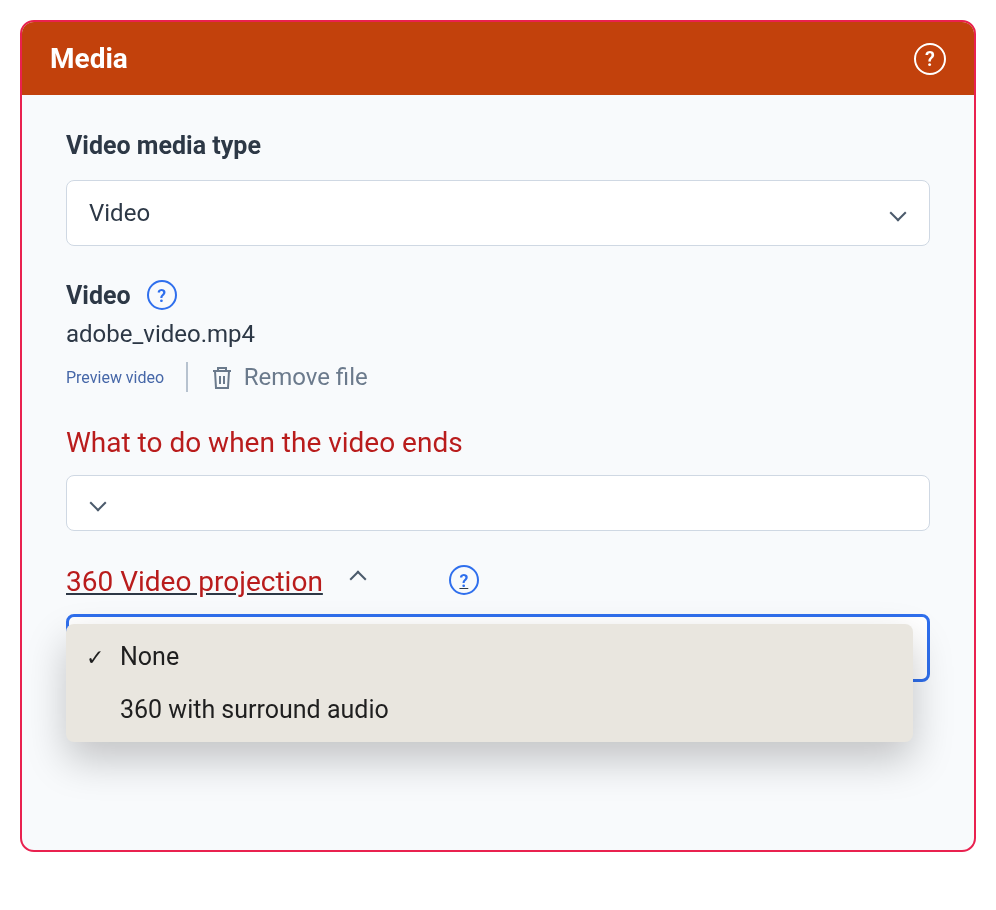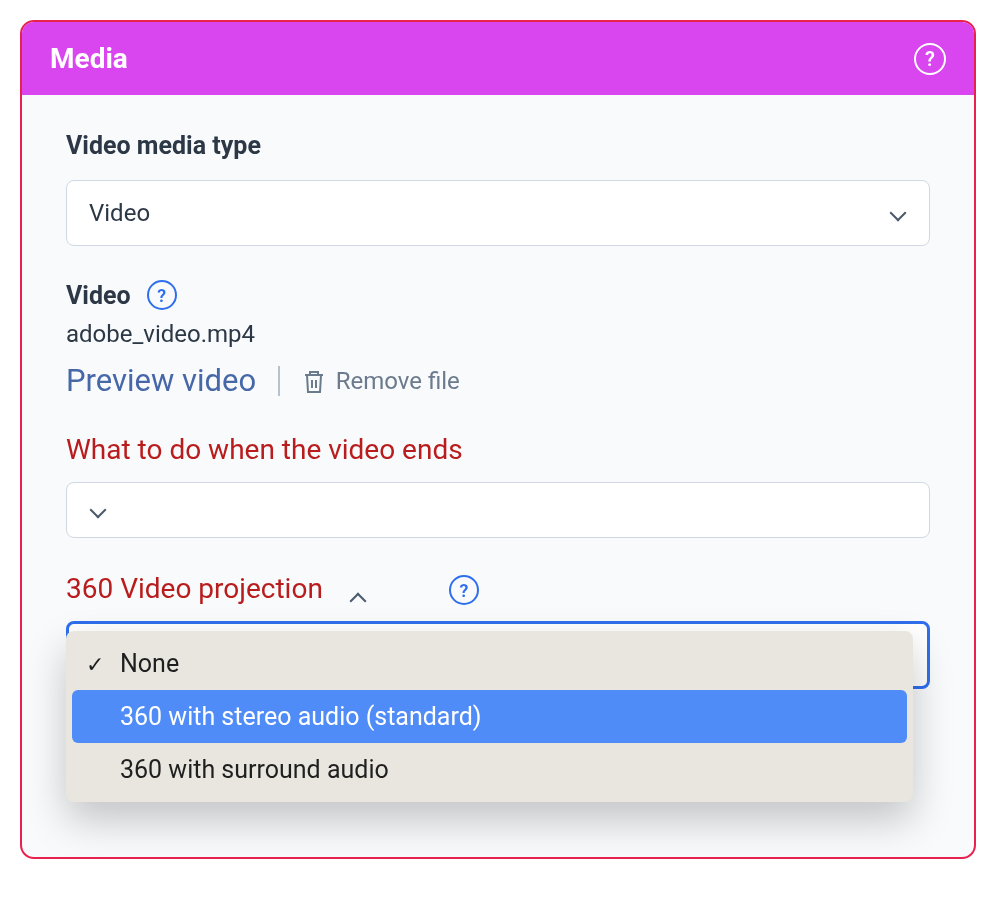--- a/index.html
+++ b/index.html
@@ -14,21 +14,21 @@
   .panel {
     width: 956px;
     margin: 0 auto;
     border: 2px solid #e9214f;
     border-radius: 14px;
     background: #f8fafc;
     overflow: hidden;
     position: relative;
   }
   .panel-header {
-    background: #d946ef;
+    background: #c2410c;
     color: #ffffff;
     padding: 20px 28px;
     display: flex;
     align-items: center;
     justify-content: space-between;
   }
   .panel-header h1 {
     margin: 0;
     font-size: 28px;
     font-weight: 700;
@@ -119,21 +119,21 @@
     margin: 8px 0 14px 0;
   }
   .actions-row {
     display: flex;
     align-items: center;
     gap: 22px;
     margin-bottom: 34px;
   }
   .link-action {
     color: #4667a8;
-    font-size: 31px;
+    font-size: 16px;
     cursor: pointer;
     text-decoration: none;
   }
   .vdiv {
     width: 1.5px;
     height: 30px;
     background: #b7c2cf;
   }
   .remove-row {
     display: flex;
@@ -144,23 +144,24 @@
     cursor: pointer;
   }
   .label-normal {
     font-size: 28px;
     font-weight: 400;
     color: #b91c1c;
     margin: 0 0 16px 0;
   }
   .projection-row-label {
     display: flex;
-    align-items: flex-end;
+    align-items: flex-start;
     gap: 26px;
     margin: 34px 0 16px 0;
+    text-decoration: underline;
   }
   .select-focus-outline {
     position: absolute;
     left: 44px;
     right: 44px;
     height: 68px;
     border: 3px solid #2f6fed;
     border-radius: 8px;
     background: #ffffff;
     z-index: 1;
@@ -255,19 +256,18 @@
       <span style="width:30px"></span>
       <span class="help-circle-blue">
         <span>?</span>
       </span>
     </div>
 
     <div style="position:relative; height:180px;">
       <div class="select-focus-outline" style="left:0; right:0; top:0;"></div>
       <div class="dropdown" style="left:0; right:17px; top:10px;">
         <div class="dropdown-item selected">None</div>
-        <div class="dropdown-item highlight">360 with stereo audio (standard)</div>
         <div class="dropdown-item">360 with surround audio</div>
       </div>
     </div>
 
   </div>
 </div>
 
 </body></html>

